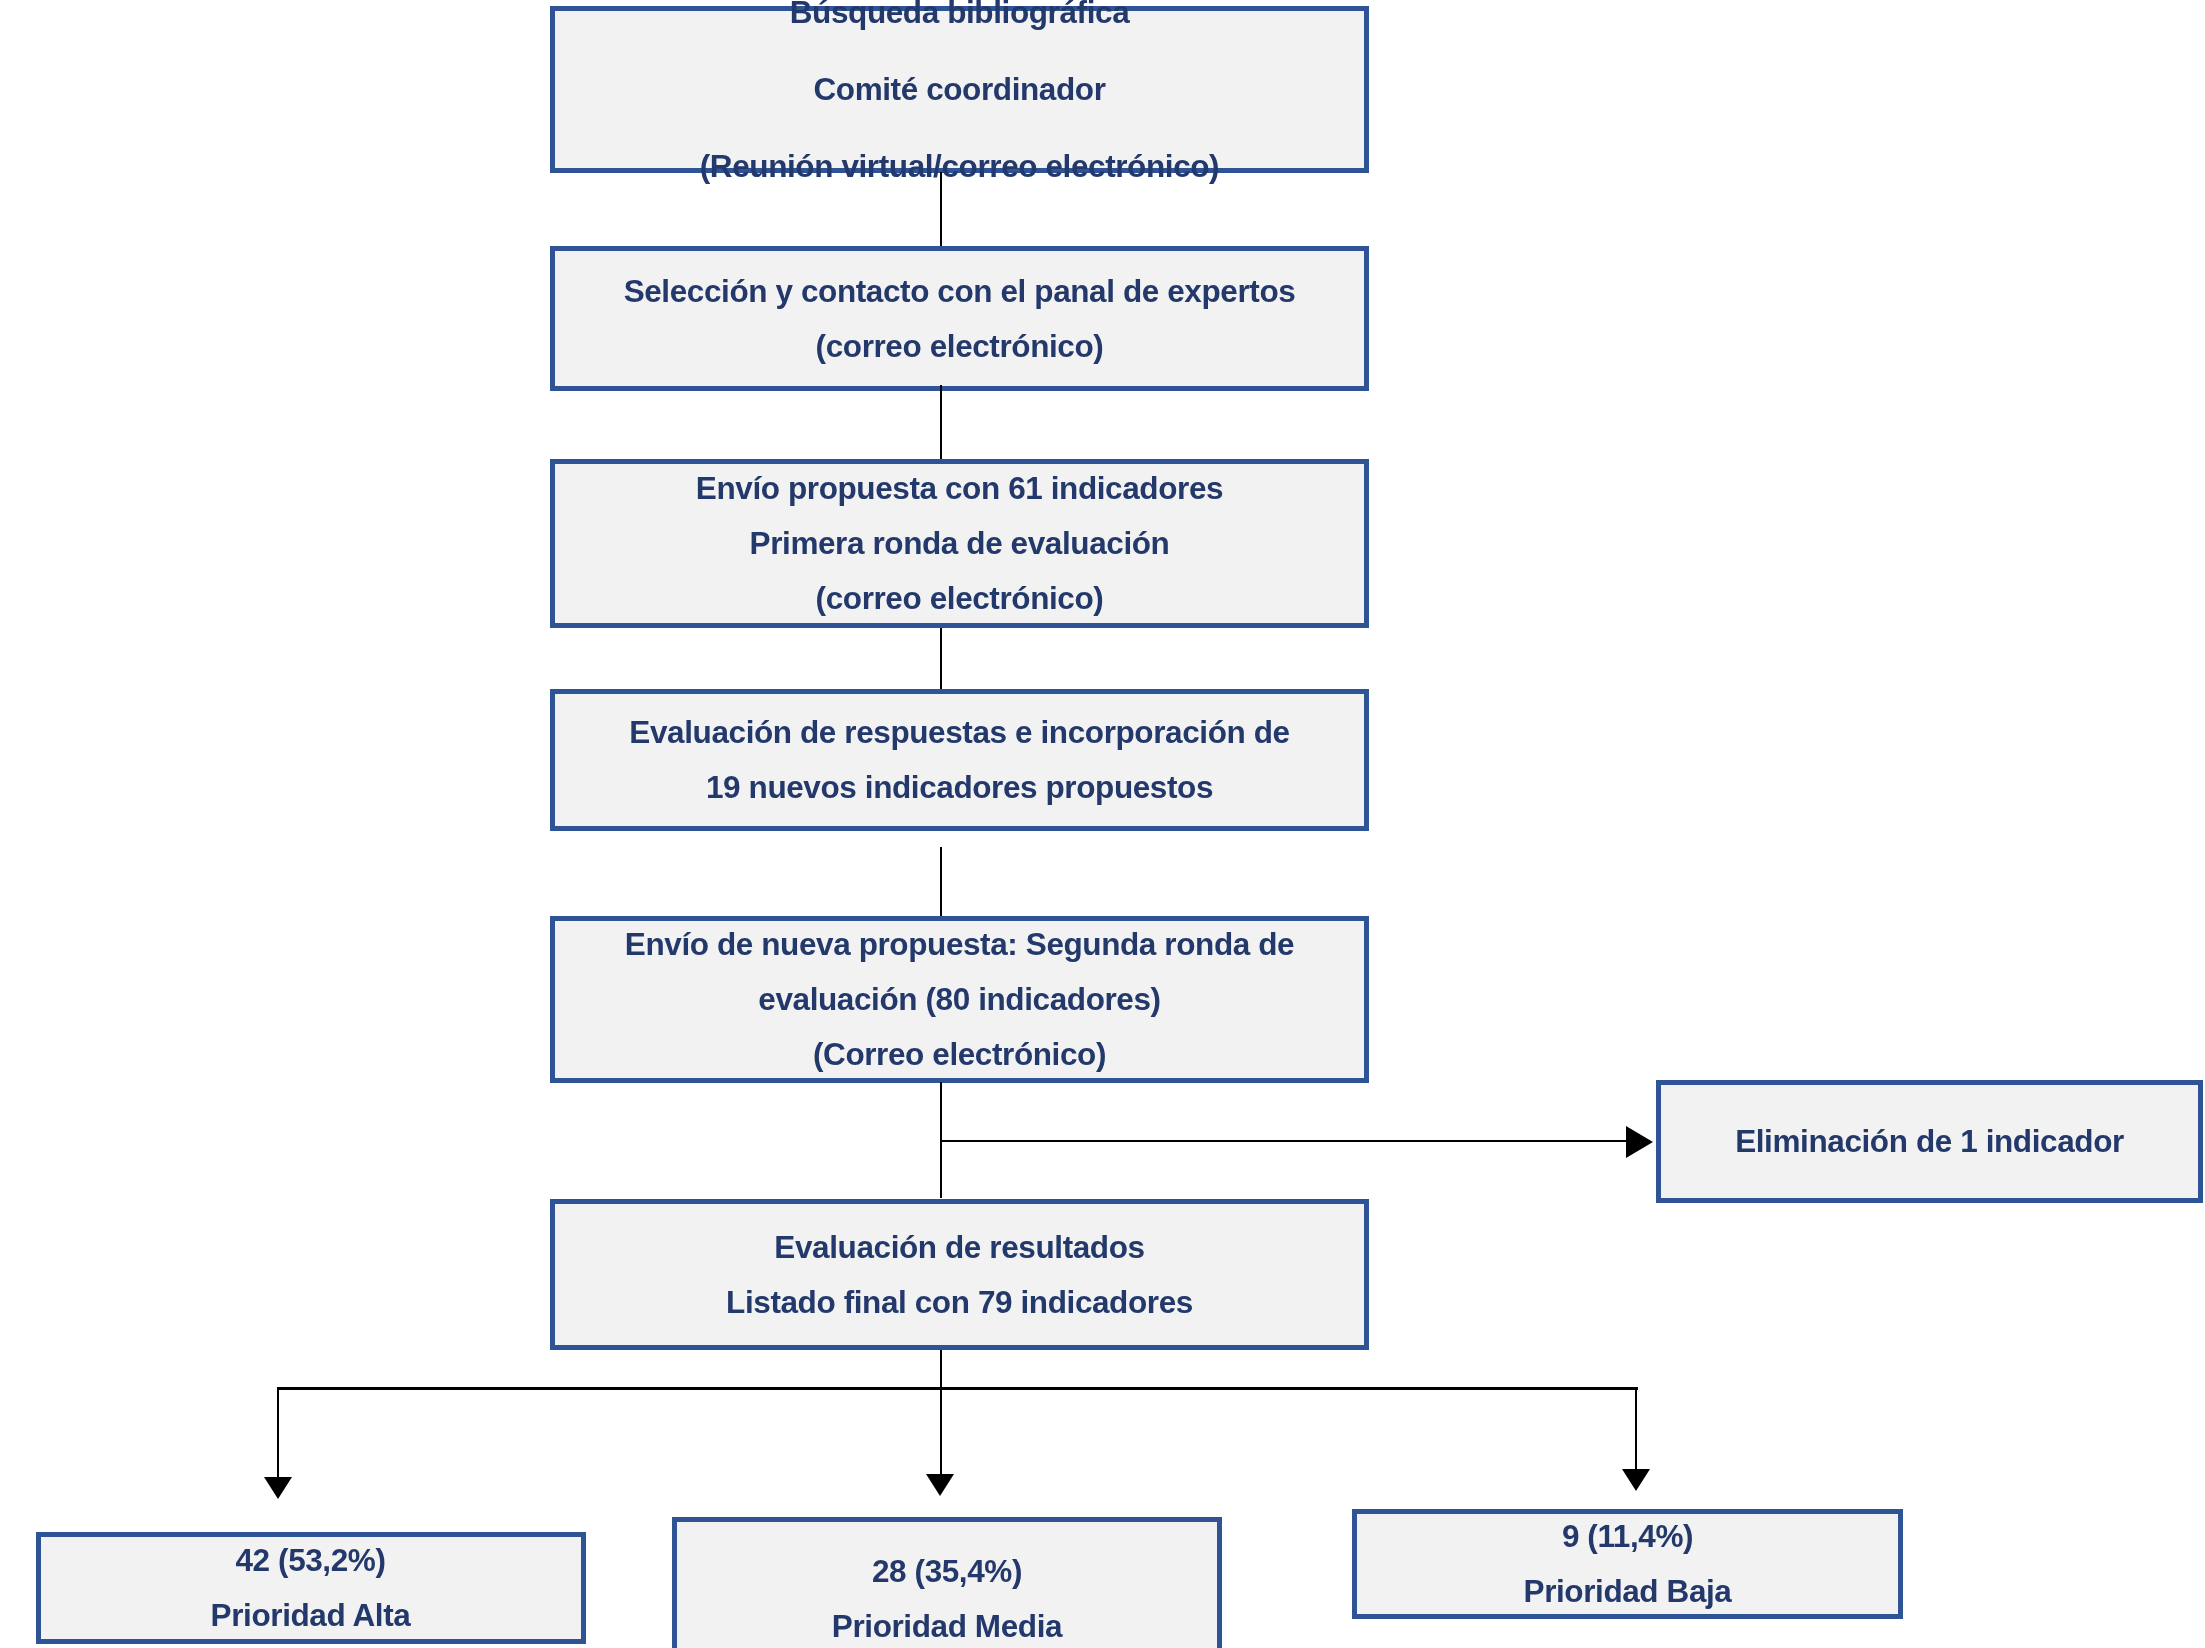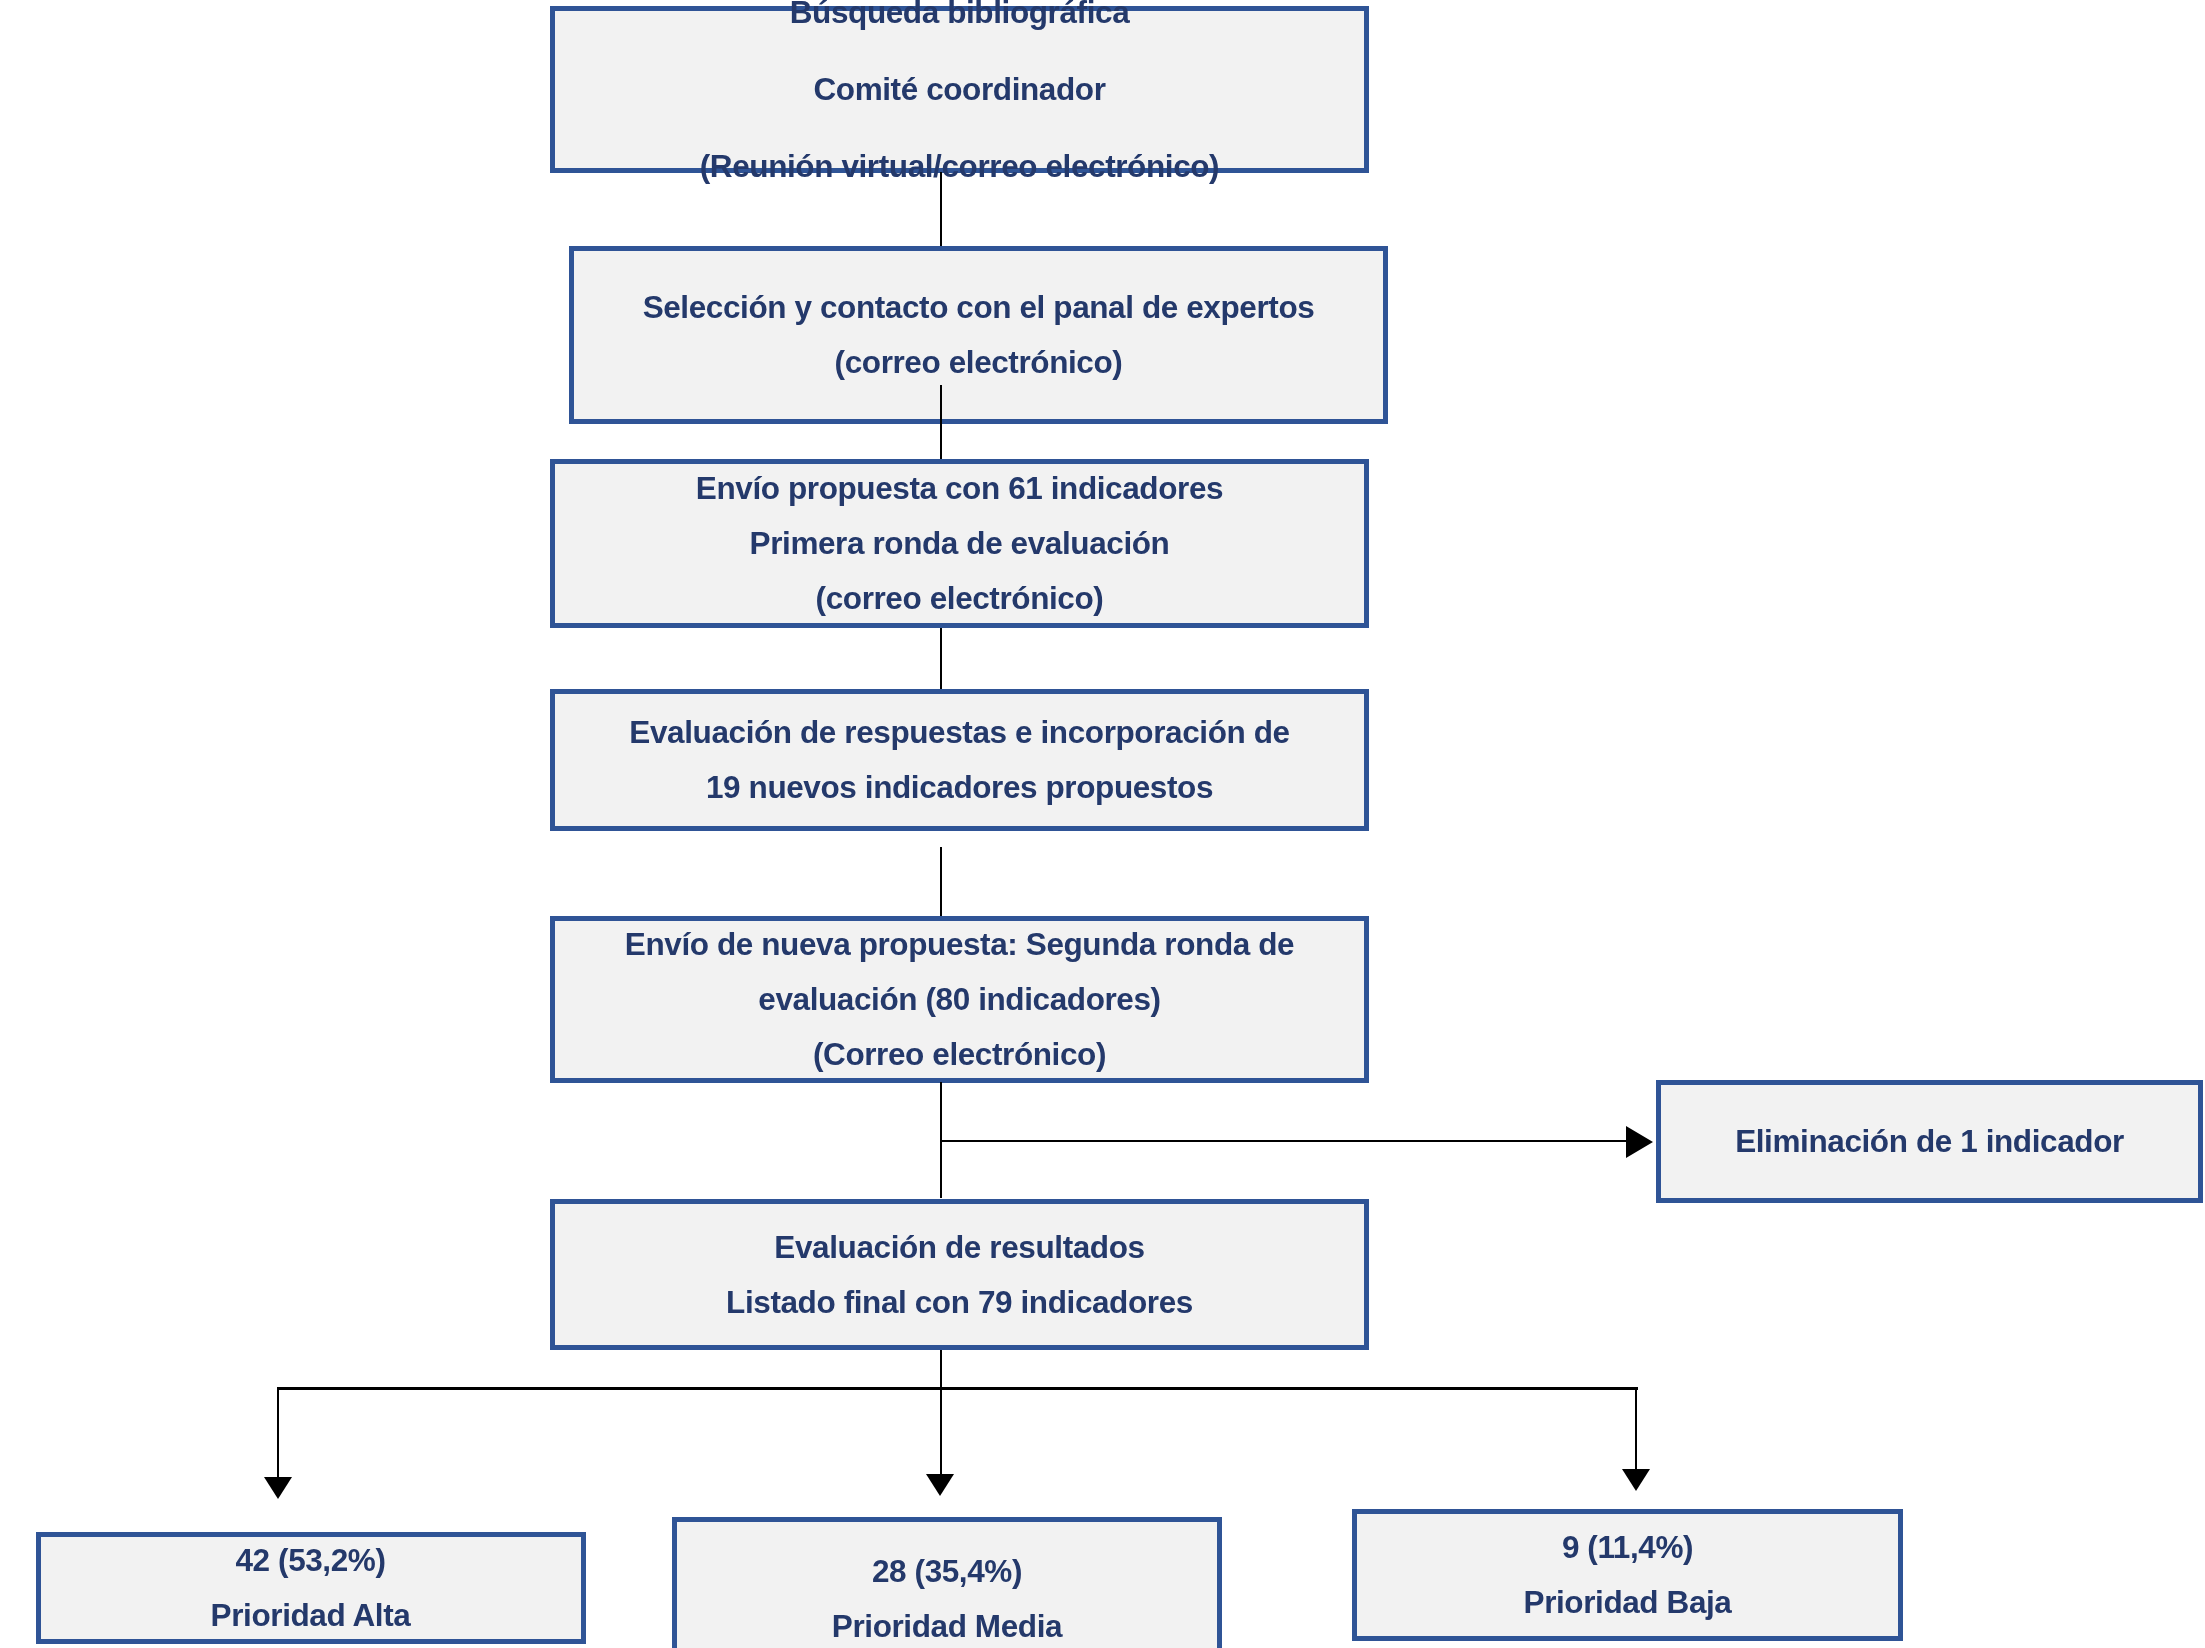--- a/index.html
+++ b/index.html
@@ -56,21 +56,21 @@
 <div class="canvas">
 
   <div class="node" style="left:550px; top:5.6px; width:819px; height:167px;gap:22px;">
     <span class="line">Búsqueda bibliográfica</span>
     <span class="line">Comité coordinador</span>
     <span class="line">(Reunión virtual/correo electrónico)</span>
   </div>
 
   <div class="connector" style="left:940px; top:172px; width:2.1px; height:74px;"></div>
 
-  <div class="node" style="left:550px; top:246px; width:819px; height:178px;margin-left:19px;">
+  <div class="node" style="left:550px; top:246px; width:819px; height:145px;">
     <span class="line">Selección y contacto con el panal de expertos</span>
     <span class="line">(correo electrónico)</span>
   </div>
 
   <div class="connector" style="left:940px; top:385px; width:2.1px; height:74px;"></div>
 
   <div class="node" style="left:550px; top:459px; width:819px; height:169px;">
     <span class="line">Envío propuesta con 61 indicadores</span>
     <span class="line">Primera ronda de evaluación</span>
     <span class="line">(correo electrónico)</span>
@@ -119,19 +119,19 @@
   <div class="node" style="left:3.5px; top:1532px; width:550px; height:112px;margin-left:32px;">
     <span class="line">42 (53,2%)</span>
     <span class="line">Prioridad Alta</span>
   </div>
 
   <div class="node" style="left:672px; top:1517px; width:550px; height:163px;">
     <span class="line">28 (35,4%)</span>
     <span class="line">Prioridad Media</span>
   </div>
 
-  <div class="node" style="left:1352px; top:1509px; width:551px; height:132px;">
+  <div class="node" style="left:1352px; top:1509px; width:551px; height:110px;">
     <span class="line">9 (11,4%)</span>
     <span class="line">Prioridad Baja</span>
   </div>
 
 </div>
 
 
 </body></html>

